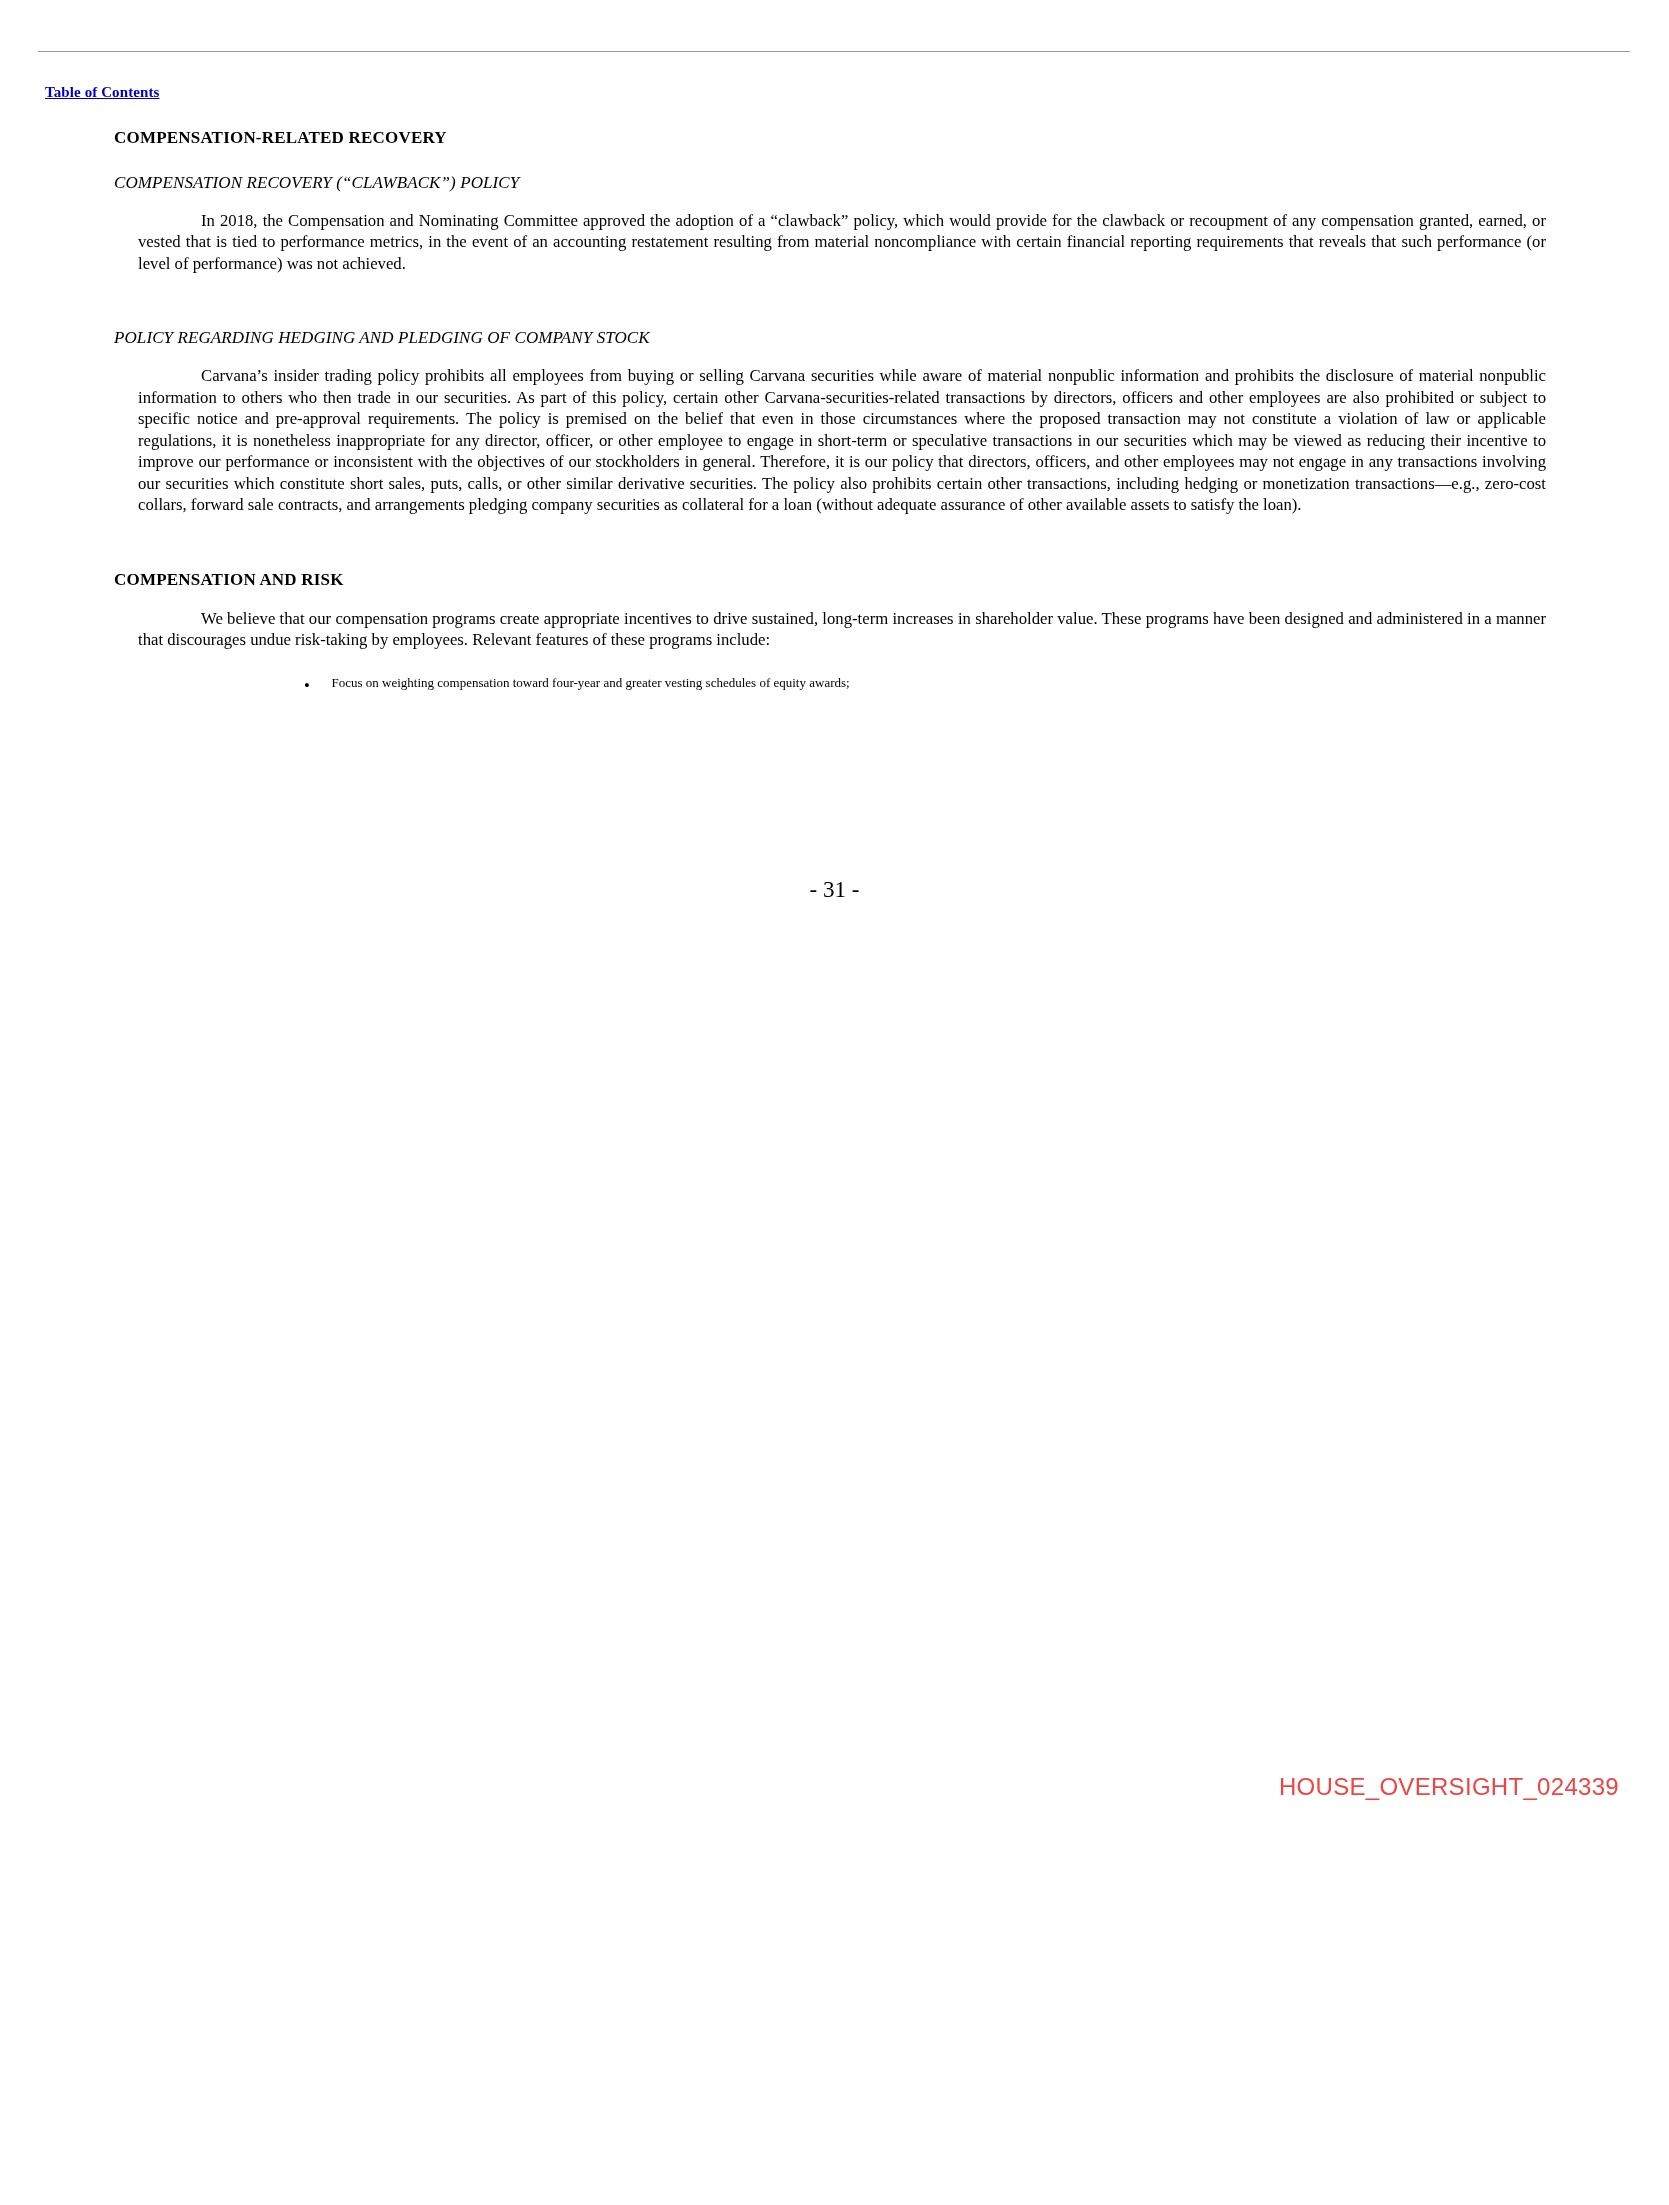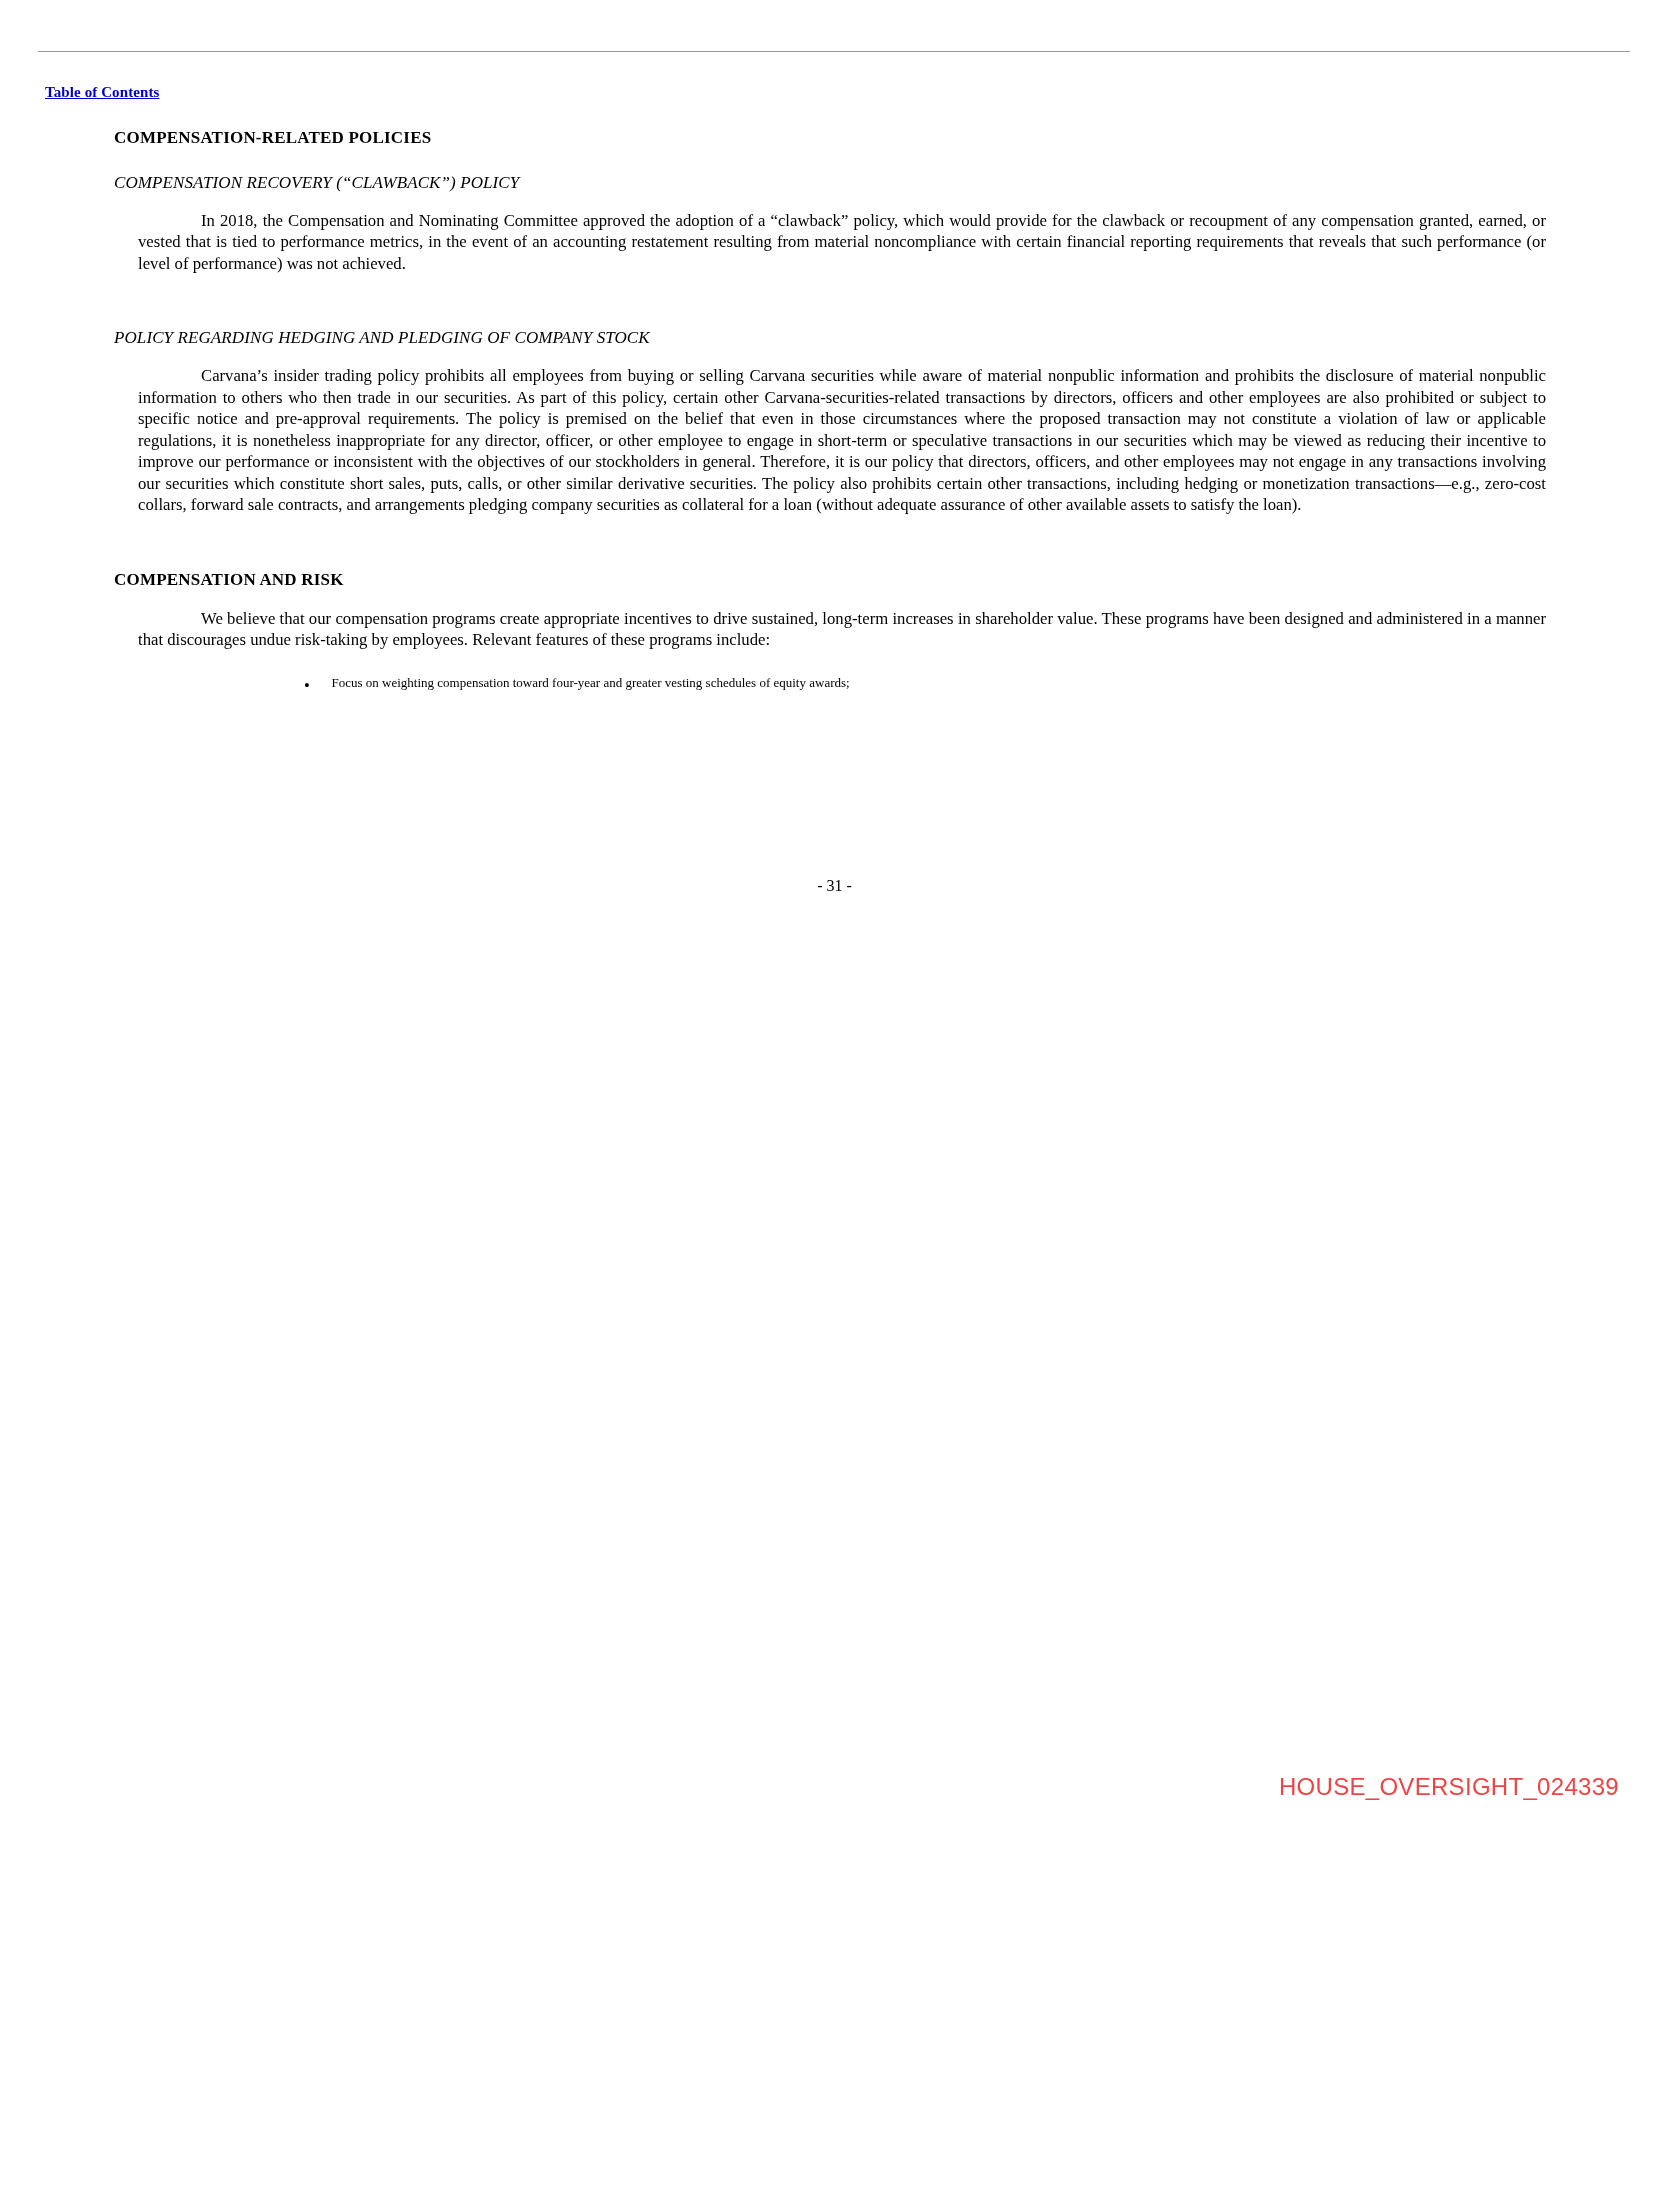--- a/index.html
+++ b/index.html
@@ -96,21 +96,21 @@
     font-size: 13px;
     line-height: 1.285;
     flex: 1 1 auto;
   }
   .page-num {
     position: absolute;
     left: 0;
     top: 877px;
     width: 1669px;
     text-align: center;
-    font-size: 16px;
+    font-size: 23px;
   }
   .footer-stamp {
     position: absolute;
     right: 50px;
     bottom: 38px;
     font-size: 24px;
     font-family: "Liberation Sans", sans-serif;
     letter-spacing: 0.3px;
     color: #ef4444;
     white-space: nowrap;
@@ -120,21 +120,21 @@
 <body>
 
 <div class="page">
 
   <div class="top-rule"></div>
 
   <a class="toc-link" href="#">Table of Contents</a>
 
   <div class="content">
 
-    <h2 class="sec-head">COMPENSATION-RELATED POLICIES</h2>
+    <h2 class="sec-head">COMPENSATION-RELATED RECOVERY</h2>
 
     <h3 class="sub-head">COMPENSATION RECOVERY (“CLAWBACK”) POLICY</h3>
 
     <p class="body indent">In 2018, the Compensation and Nominating Committee approved the adoption of a “clawback” policy, which would provide for the clawback or recoupment of any compensation granted, earned, or vested that is tied to performance metrics, in the event of an accounting restatement resulting from material noncompliance with certain financial reporting requirements that reveals that such performance (or level of performance) was not achieved.</p>
 
     <div class="spacer-lg"></div>
 
     <h3 class="sub-head">POLICY REGARDING HEDGING AND PLEDGING OF COMPANY STOCK</h3>
 
     <p class="body indent">Carvana’s insider trading policy prohibits all employees from buying or selling Carvana securities while aware of material nonpublic information and prohibits the disclosure of material nonpublic information to others who then trade in our securities. As part of this policy, certain other Carvana-securities-related transactions by directors, officers and other employees are also prohibited or subject to specific notice and pre-approval requirements. The policy is premised on the belief that even in those circumstances where the proposed transaction may not constitute a violation of law or applicable regulations, it is nonetheless inappropriate for any director, officer, or other employee to engage in short-term or speculative transactions in our securities which may be viewed as reducing their incentive to improve our performance or inconsistent with the objectives of our stockholders in general. Therefore, it is our policy that directors, officers, and other employees may not engage in any transactions involving our securities which constitute short sales, puts, calls, or other similar derivative securities. The policy also prohibits certain other transactions, including hedging or monetization transactions—e.g., zero-cost collars, forward sale contracts, and arrangements pledging company securities as collateral for a loan (without adequate assurance of other available assets to satisfy the loan).</p>

